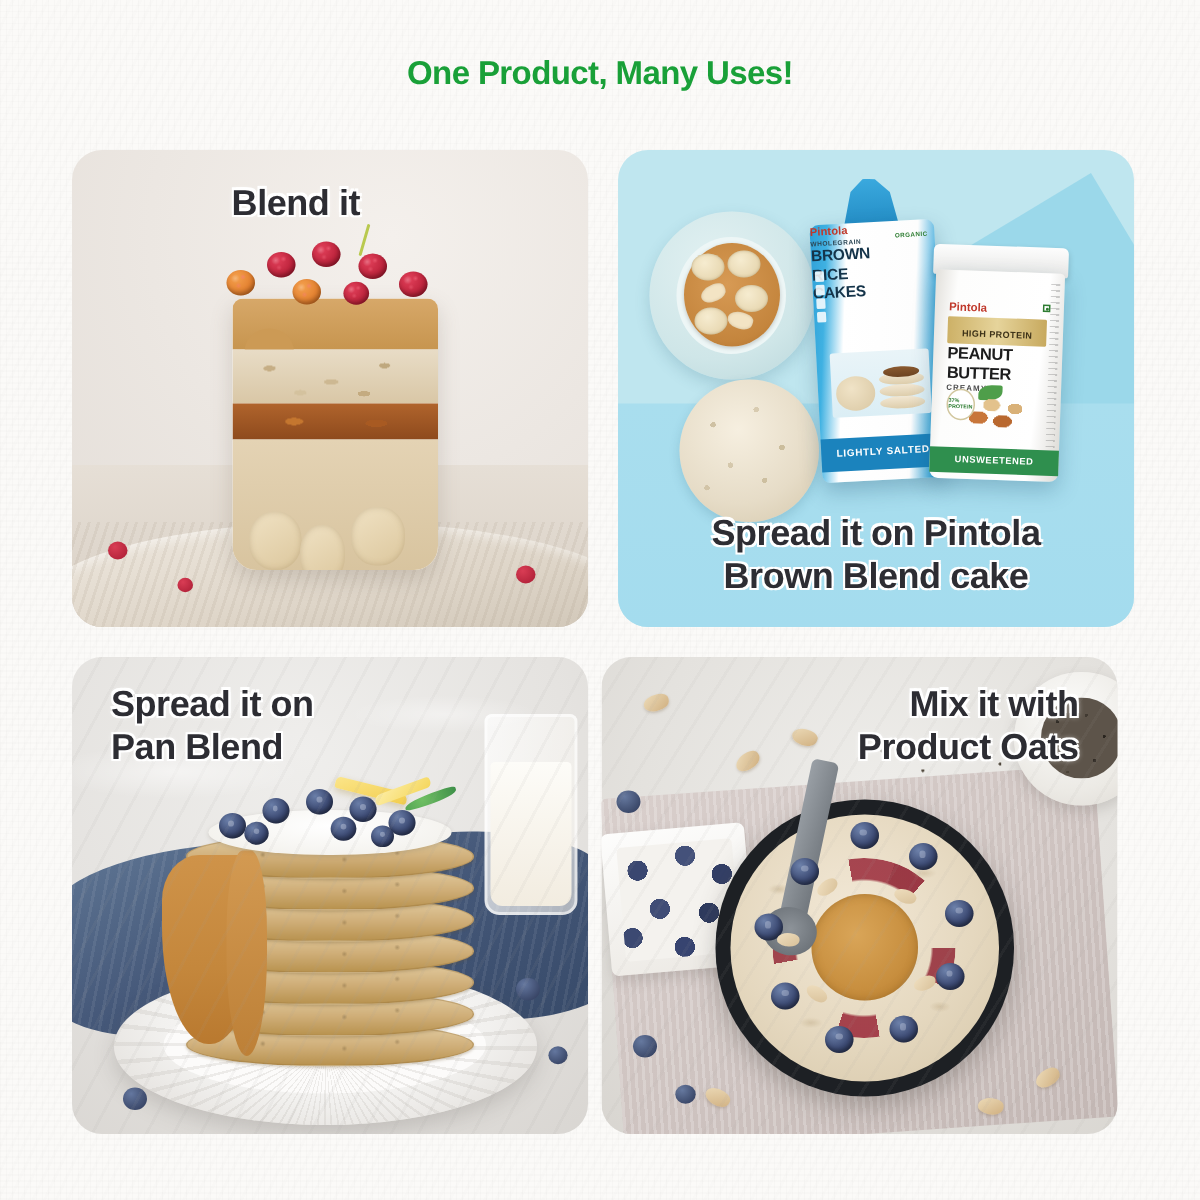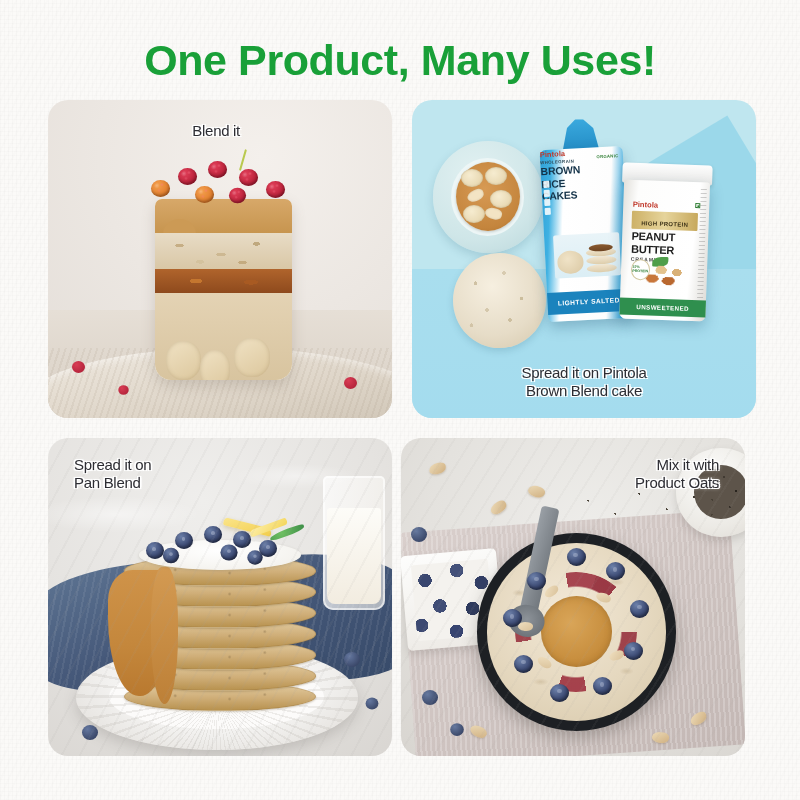--- a/index.html
+++ b/index.html
@@ -14,40 +14,40 @@
     position:absolute; inset:0;
     background-image:
       repeating-linear-gradient(90deg, rgba(0,0,0,0.016) 0 1px, rgba(255,255,255,0) 1px 4px),
       repeating-linear-gradient(0deg, rgba(0,0,0,0.013) 0 1px, rgba(255,255,255,0) 1px 4px),
       repeating-linear-gradient(115deg, rgba(0,0,0,0.008) 0 2px, rgba(255,255,255,0) 2px 7px);
     pointer-events:none;
   }
   .headline{
     position:absolute; left:0; top:36px; width:800px;
     text-align:center;
-    font-size:43px; font-weight:bold; letter-spacing:-0.4px;
+    font-size:22px; font-weight:bold; letter-spacing:-0.4px;
     color:#19a038;
   }
 
   .grid{ position:absolute; left:48px; top:100px; width:704px; height:656px; }
 
   .card{
     position:absolute; width:344px; height:318px;
     border-radius:20px; overflow:hidden;
   }
   .c1{ left:0;   top:0; }
   .c2{ left:364px; top:0; }
   .c3{ left:0;   top:338px; }
   .c4{ left:353px; top:338px; }
 
   .scene{ position:absolute; inset:0; }
 
   .cap{
     position:absolute; z-index:40;
-    font-size:15px; font-weight:normal; line-height:1.2;
+    font-size:24px; font-weight:bold; line-height:1.2;
     letter-spacing:-0.3px; color:#2d2d33;
     text-shadow:
       -1.4px -1.4px 0 #fff, 1.4px -1.4px 0 #fff,
       -1.4px 1.4px 0 #fff, 1.4px 1.4px 0 #fff,
       0 0 4px rgba(255,255,255,.95);
   }
   .cap-1{ right:152px; top:22px; text-align:right; }
   .cap-2{ left:0; right:0; bottom:18px; text-align:center; text-shadow:
       -1.4px -1.4px 0 #fff, 1.4px -1.4px 0 #fff,
       -1.4px 1.4px 0 #fff, 1.4px 1.4px 0 #fff; }

